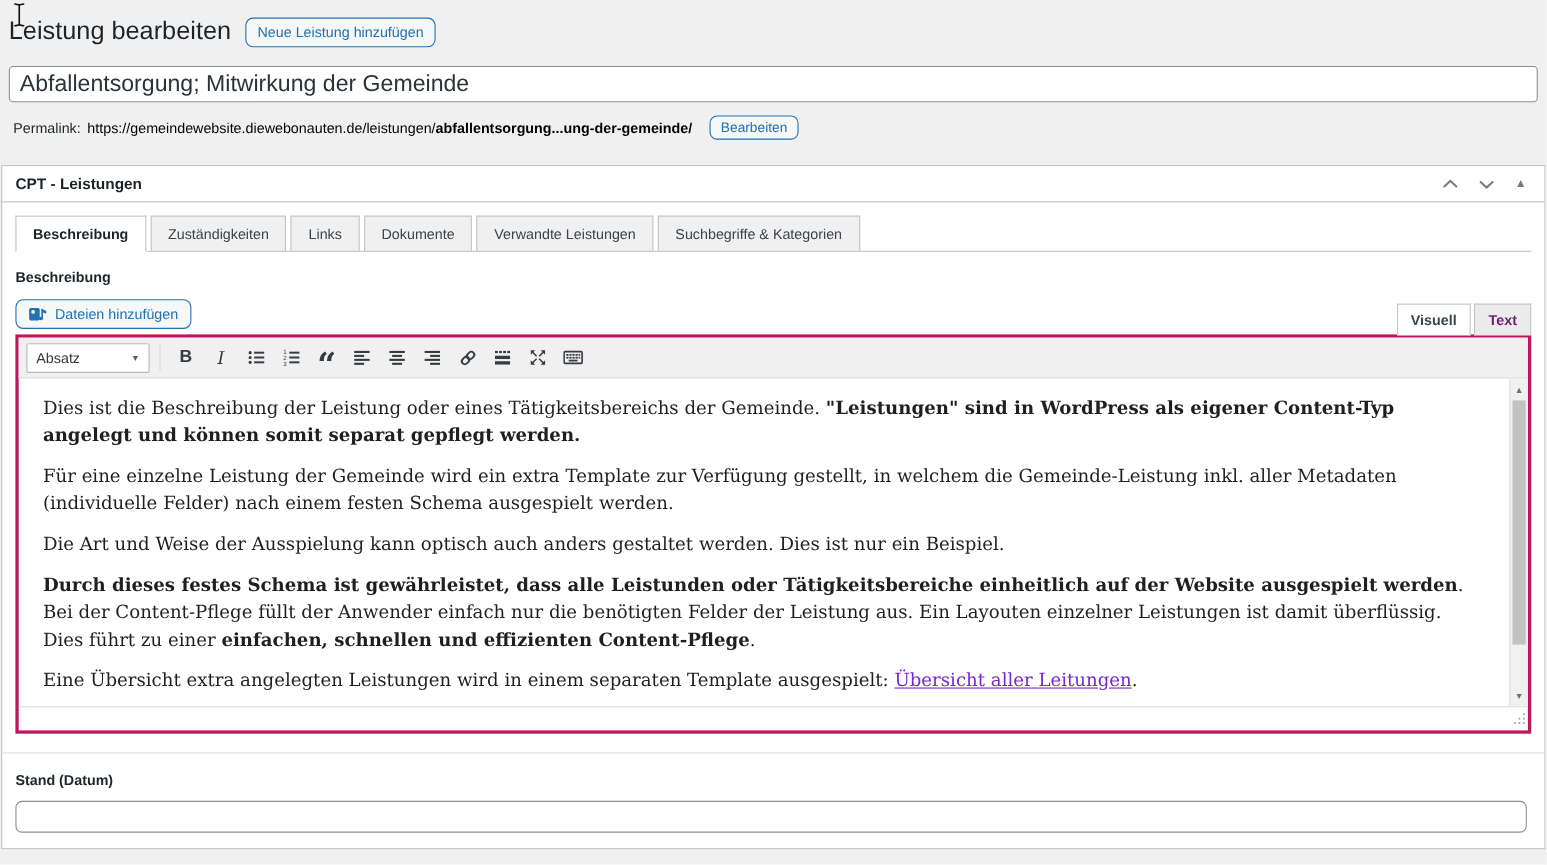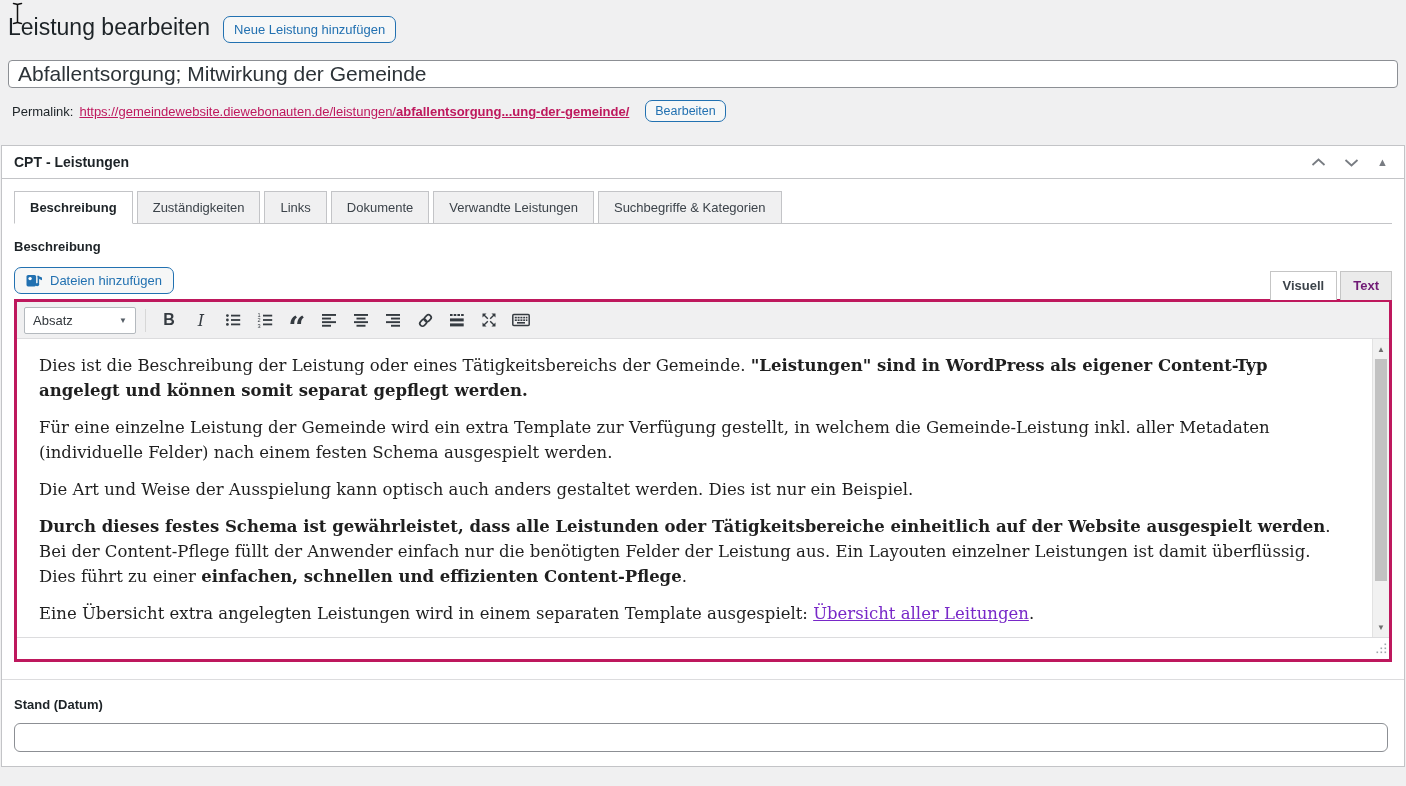--- a/index.html
+++ b/index.html
@@ -13,26 +13,26 @@
   }
   
   .top { padding:0 8px; position:relative; }
   .cursor-ibeam { position:absolute; left:12px; top:2px; }
   .header-row { display:flex; align-items:center; gap:13px; padding-top:13px; }
   h1.page-title { font-size:23px; font-weight:400; color:#1d2327; line-height:1.3; }
   .btn { display:inline-flex; align-items:center; gap:7px; background:#f6f7f7;
     border:1px solid #2271b1; color:#2271b1; border-radius:7px; cursor:pointer;
     font-family:inherit; }
   .btn-addnew { font-size:13px; padding:5px 10px; margin-top:3px; }
-  .title-input { display:block; width:100%; margin-top:17px; height:28px;
+  .title-input { display:block; width:100%; margin-top:17px; height:33px;
     font-size:21px; color:#2c3338; padding:2px 9px; border:1px solid #8c8f94;
     border-radius:4px; background:#fff; font-family:inherit; }
   .permalink-row { display:flex; align-items:center; gap:6px; margin-top:12px; padding-left:4px; }
   .permalink-label { color:#1d2327; font-weight:400; }
-  .permalink-link { color:#be185d; text-decoration:underline; cursor:pointer; }
+  .permalink-link { color:#000000; cursor:pointer; }
   .permalink-link .slug { font-weight:700; }
   .btn-edit-permalink { font-size:12.5px; padding:3px 9px; margin-left:10px; }
   
   .postbox { background:#fff; border:1px solid #c3c4c7; margin:23px 1px 0 1px; }
   .postbox-header { display:flex; align-items:center; justify-content:space-between;
     padding:8px 12px; border-bottom:1px solid #c3c4c7; }
   .postbox-title { font-size:14px; font-weight:600; color:#1d2327; }
   .handle-actions { display:flex; align-items:center; gap:10px; }
   .handle-btn { background:none; border:none; cursor:pointer; color:#787c82;
     display:flex; align-items:center; padding:2px 4px; }

